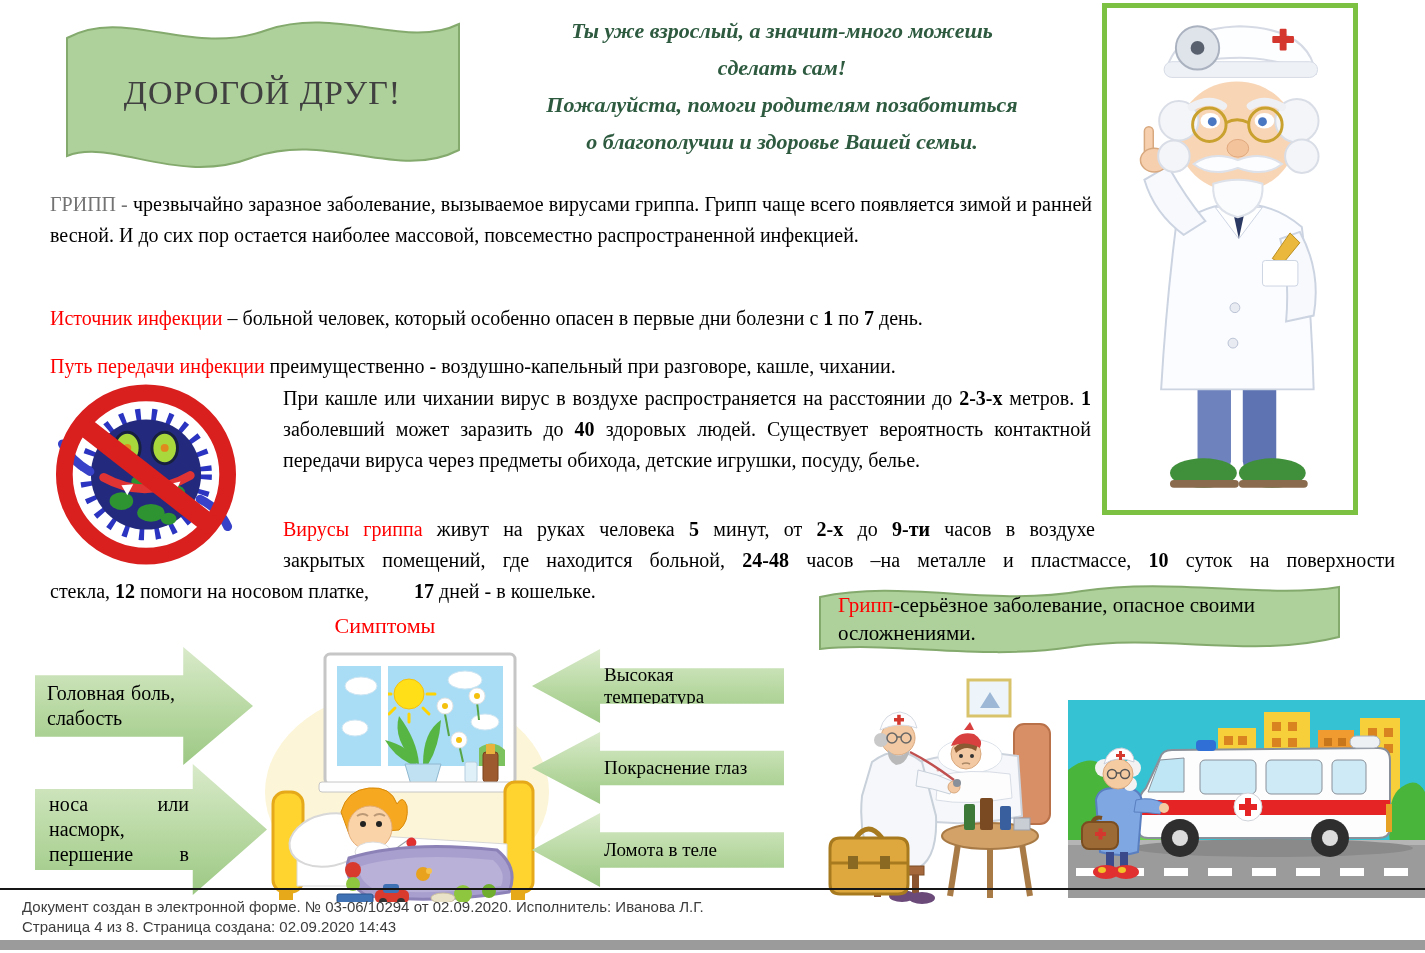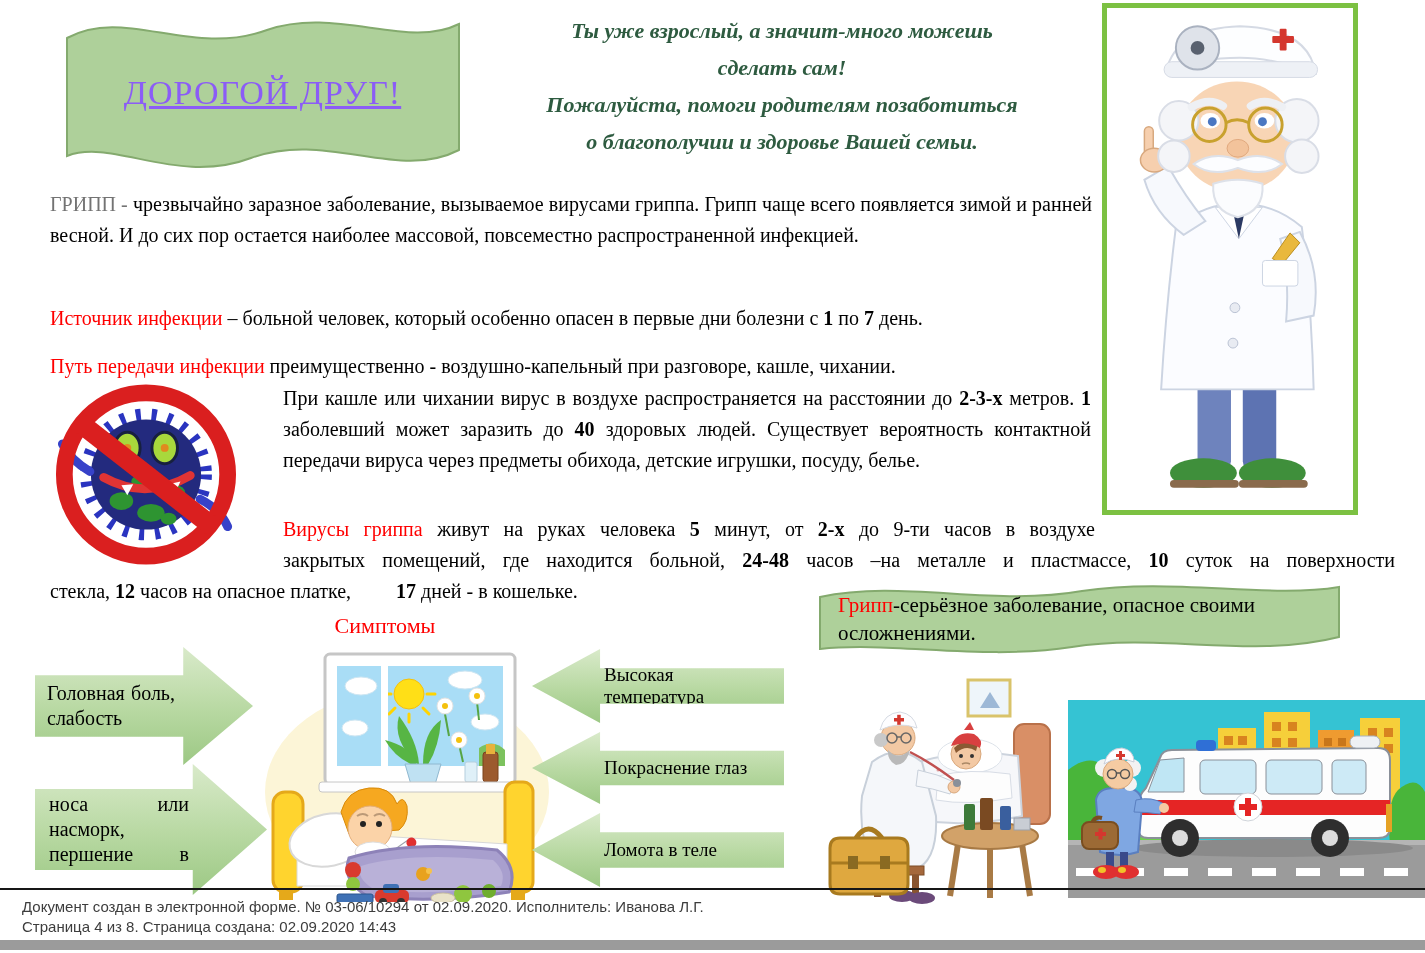--- a/index.html
+++ b/index.html
@@ -4,21 +4,21 @@
 <style>
   html,body{margin:0;padding:0;background:#ffffff;}
   .page{position:relative;width:1425px;height:953px;background:#fff;overflow:hidden;
         font-family:"Liberation Serif",serif;color:#000;}
   .abs{position:absolute;}
   .para{font-size:20px;line-height:31px;text-align:justify;}
   .line{white-space:nowrap;font-size:20px;line-height:31px;}
   .just-last{text-align:justify;text-align-last:justify;}
   .intro{font-size:22px;line-height:37px;font-weight:bold;font-style:italic;
          color:#2e5b40;text-align:center;}
-  .flag-label{font-size:34px;color:#8b5cf6;text-align:center;letter-spacing:1px;text-decoration:underline;}
+  .flag-label{font-size:34px;color:#404040;text-align:center;letter-spacing:1px;}
   .sym-title{font-size:22px;color:#ff0000;text-align:center;}
   .arrow{position:absolute;background:linear-gradient(180deg,#d9eaca 0%,#b7d8a1 55%,#9cc884 100%);
          filter:drop-shadow(0 0 1px #7fae63);}
   .ar-right1{clip-path:polygon(0 24%,68% 24%,68% 0,100% 50%,68% 100%,68% 76%,0 76%);}
   .ar-right2{clip-path:polygon(0 19%,68% 19%,68% 0,100% 50%,68% 100%,68% 81%,0 81%);}
   .ar-left{clip-path:polygon(0 50%,27% 0,27% 26%,100% 26%,100% 74%,27% 74%,27% 100%);}
   .arrow .txt{position:absolute;top:0;bottom:0;display:flex;align-items:center;}
   .arrow .txt span{width:100%;font-size:20px;line-height:25px;text-align:justify;text-align-last:left;}
   .arrow-l-txt{position:absolute;top:0;bottom:0;left:72px;right:6px;display:flex;align-items:center;
                font-size:19px;}
@@ -128,23 +128,23 @@
       <path d="M52 96 Q95 120 140 94" stroke="#e03434" stroke-width="9" fill="none" stroke-linecap="round"></path>
       <path d="M70 104 L76 114 L82 103 Z" fill="#fff"></path>
       <path d="M118 103 L124 113 L130 100 Z" fill="#fff"></path>
       <circle cx="95" cy="93" r="83" fill="none" stroke="#da1f1f" stroke-width="17"></circle>
       <rect x="5" y="83" width="180" height="20" fill="#da1f1f" transform="rotate(38 95 93)"></rect>
     </svg>
   </div>
 
   <div class="abs para" style="left:283px;top:383px;width:808px"><span>При кашле или чихании вирус в воздухе распространяется на расстоянии до </span><span style="font-weight: 700;">2-3-х</span><span> метров. </span><span style="font-weight: 700;">1</span><span> заболевший может заразить до </span><span style="font-weight: 700;">40</span><span> здоровых людей. Существует вероятность контактной передачи вируса через предметы обихода, детские игрушки, посуду, белье.</span></div>
 
-  <div class="abs line just-last" style="left:283px;top:514px;width:812px"><span style="color: rgb(255, 0, 0);">Вирусы гриппа </span><span>живут на руках человека </span><span style="font-weight: 700;">5</span><span> минут, от </span><span style="font-weight: 700;">2-х</span><span> до </span><span style="font-weight: 400;">9-ти</span><span> часов в воздухе</span></div>
+  <div class="abs line just-last" style="left:283px;top:514px;width:812px"><span style="color: rgb(255, 0, 0);">Вирусы гриппа </span><span>живут на руках человека </span><span style="font-weight: 700;">5</span><span> минут, от </span><span style="font-weight: 700;">2-х</span><span> до </span><span style="font-weight: 700;">9-ти</span><span> часов в воздухе</span></div>
   <div class="abs line just-last" style="left:283px;top:545px;width:1112px"><span>закрытых помещений, где находится больной, </span><span style="font-weight: 700;">24-48</span><span> часов –на металле и пластмассе, </span><span style="font-weight: 700;">10</span><span> суток на поверхности</span></div>
-  <div class="abs line" style="left:50px;top:576px"><span>стекла, </span><span style="font-weight: 700;">12</span><span> часов на опасное платке, </span><span style="font-weight: 700; margin-left: 40px;">17</span><span> дней - в кошельке.</span></div>
+  <div class="abs line" style="left:50px;top:576px"><span>стекла, </span><span style="font-weight: 700;">12</span><span> помоги на носовом платке, </span><span style="font-weight: 700; margin-left: 40px;">17</span><span> дней - в кошельке.</span></div>
 
   <div class="abs sym-title" style="left:280px;top:613px;width:210px">Симптомы</div>
 
   <div class="arrow ar-right1" style="left:35px;top:647px;width:218px;height:118px;z-index:2">
     <div class="txt" style="left:12px;width:128px">
       <span>Головная боль, слабость</span>
     </div>
   </div>
 
   <div class="arrow ar-right2" style="left:35px;top:764px;width:232px;height:131px;z-index:2">

